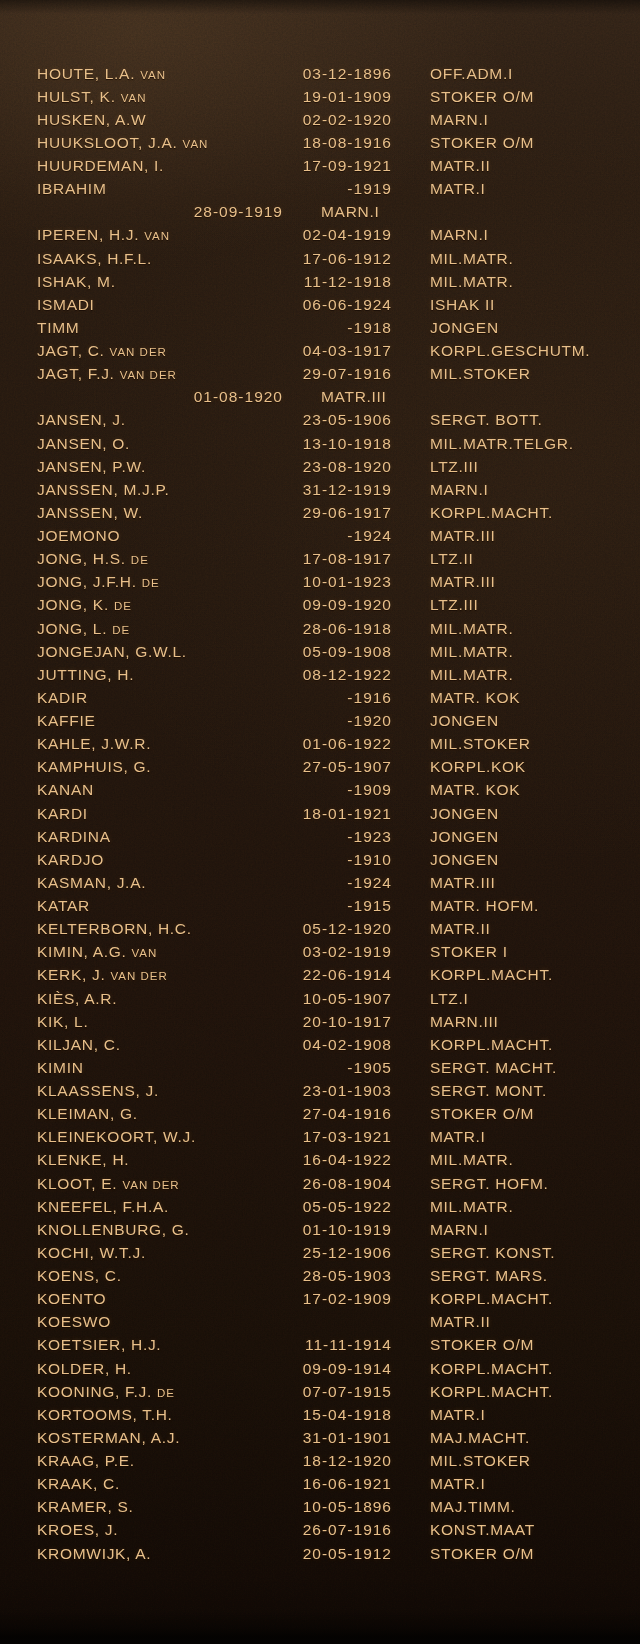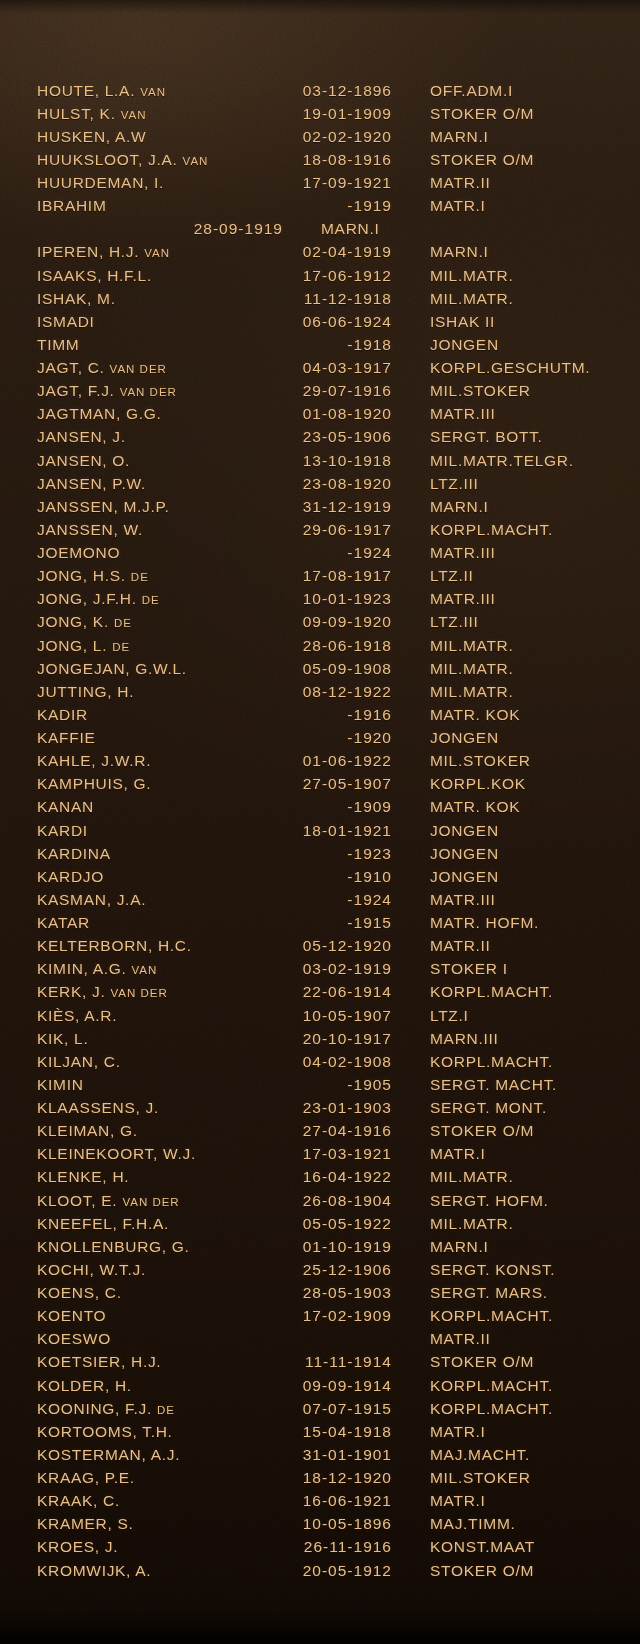--- a/index.html
+++ b/index.html
@@ -26,21 +26,21 @@
   }
   .top-shade{
     position:absolute;left:0;top:0;width:100%;height:14px;
     background:linear-gradient(180deg,rgba(0,0,0,.45),rgba(0,0,0,0));
   }
   .bottom-edge{
     position:absolute;left:0;bottom:0;width:100%;height:34px;
     background:linear-gradient(180deg,rgba(0,0,0,0) 0%,rgba(0,0,0,.35) 55%,rgba(3,2,1,.9) 80%,#050302 100%);
   }
   .rows{
-    position:absolute;left:0;top:79px;width:640px;
+    position:absolute;left:0;top:62px;width:640px;
     color:var(--gold,#e9c08a);
   }
   .row{
     display:grid;
     grid-template-columns:246px 109px auto;
     height:23.14px;
     align-items:center;
     padding-left:37px;
     box-sizing:border-box;
   }
@@ -162,21 +162,20 @@
     <span class="rank">KORPL.GESCHUTM.</span>
   </div>
 
   <div class="row">
     <span class="name"><span class="nm">JAGT, F.J.</span><span class="particle">VAN DER</span></span>
     <span class="date">29-07-1916</span>
     <span class="rank">MIL.STOKER</span>
   </div>
 
   <div class="row">
-    <span class="name"><span class="nm">JAGTMAN, G.G.</span></span>
     <span class="date">01-08-1920</span>
     <span class="rank">MATR.III</span>
   </div>
 
   <div class="row">
     <span class="name"><span class="nm">JANSEN, J.</span></span>
     <span class="date">23-05-1906</span>
     <span class="rank">SERGT. BOTT.</span>
   </div>
 
@@ -457,21 +456,21 @@
   </div>
 
   <div class="row">
     <span class="name"><span class="nm">KRAMER, S.</span></span>
     <span class="date">10-05-1896</span>
     <span class="rank">MAJ.TIMM.</span>
   </div>
 
   <div class="row">
     <span class="name"><span class="nm">KROES, J.</span></span>
-    <span class="date">26-11-1916</span>
+    <span class="date">26-07-1916</span>
     <span class="rank">KONST.MAAT</span>
   </div>
 
   <div class="row">
     <span class="name"><span class="nm">KROMWIJK, A.</span></span>
     <span class="date">20-05-1912</span>
     <span class="rank">STOKER O/M</span>
   </div>
 </div>
 

